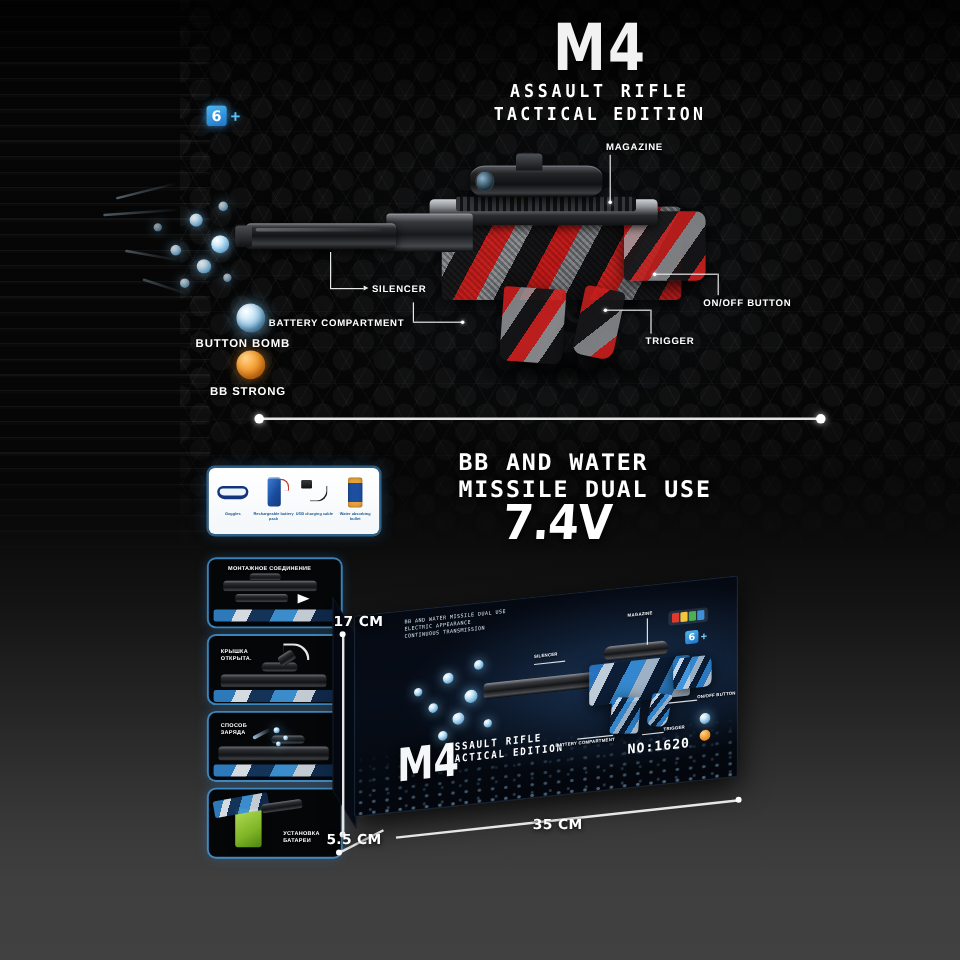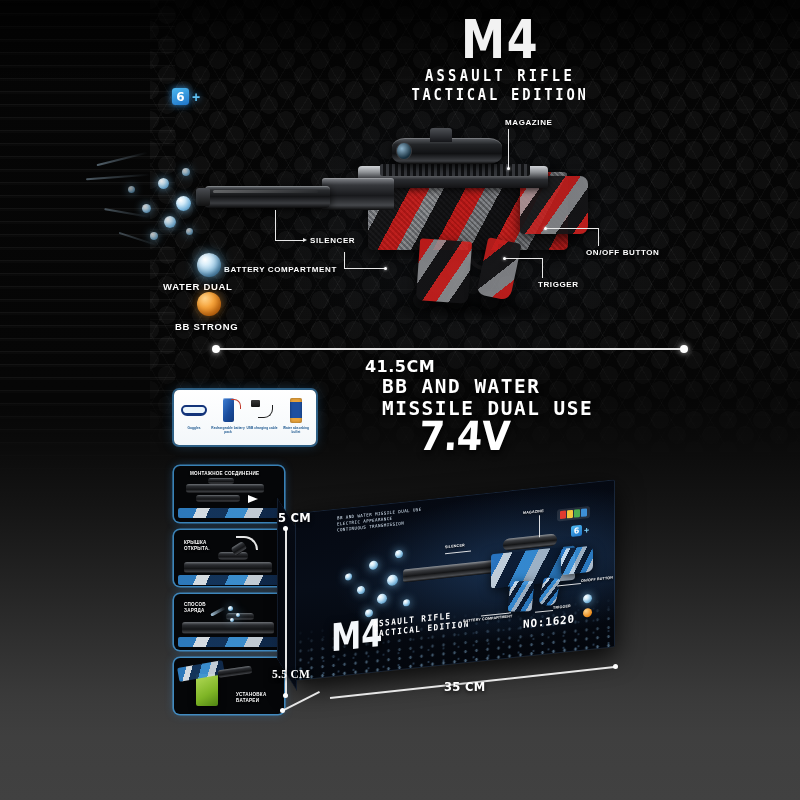--- a/index.html
+++ b/index.html
@@ -544,28 +544,27 @@
   <div class="lead h" style="left:546px;top:228px;width:52px;"></div>
   <div class="lead-dot" style="left:544px;top:226.5px;"></div>
   <div class="callout" style="left:586px;top:248px;">ON/OFF BUTTON</div>
 
   <div class="lead v" style="left:542px;top:258px;height:20px;"></div>
   <div class="lead h" style="left:505px;top:258px;width:37px;"></div>
   <div class="lead-dot" style="left:503px;top:256.5px;"></div>
   <div class="callout" style="left:538px;top:280px;">TRIGGER</div>
 
   <div class="ammo-water"></div>
-  <div class="ammo-label" style="left:163px;top:281px;">WATER DUAL</div>
+  <div class="ammo-label" style="left:163px;top:281px;">BUTTON BOMB</div>
   <div class="ammo-bb"></div>
   <div class="ammo-label" style="left:175px;top:321px;">BB STRONG</div>
 
   <div class="dimline"></div>
   <div class="dimcap" style="left:212px;"></div>
   <div class="dimcap" style="left:680px;"></div>
-  <div class="dimtext">41.5CM</div>
 
   <div class="headline">
     <div class="hl-line">BB AND WATER</div>
     <div class="hl-line">MISSILE DUAL USE</div>
   </div>
   <div class="volt-row">
     <div class="volt-num">7.4V</div>
   </div>
 
   <div class="acc-panel">
@@ -697,23 +696,23 @@
       <div class="ball" style="left:288px;top:112px;width:9px;height:9px;"></div>
       <div style="position:absolute;left:288px;top:126px;width:9px;height:9px;border-radius:50%;background:radial-gradient(circle at 33% 28%,#ffd38a,#e8891a 70%,#9c4e05);"></div>
 
       <div class="box-no" style="position:absolute;left:228px;bottom:26px;">NO:1620</div>
     </div>
   </div>
 
   <div class="bline" style="left:285px;top:528px;width:1.5px;height:168px;"></div>
   <div class="bcap" style="left:283px;top:526px;"></div>
   <div class="bcap" style="left:283px;top:693px;"></div>
-  <div class="bdim" style="left:278px;top:511px;">5 CM</div>
+  <div class="bdim" style="left:278px;top:511px;">17 CM</div>
 
   <div class="bline" style="left:282px;top:710px;width:42px;height:1.5px;transform:rotate(-27deg);transform-origin:left center;"></div>
   <div class="bcap" style="left:280px;top:708px;"></div>
-  <div class="bdim" style="left:272px;top:668px;font-family:Liberation Serif, serif;">5.5 CM</div>
+  <div class="bdim" style="left:272px;top:692px;">5.5 CM</div>
 
   <div class="bline" style="left:330px;top:697px;width:286px;height:1.5px;transform:rotate(-6.2deg);transform-origin:left center;"></div>
   <div class="bcap" style="left:613px;top:664px;"></div>
   <div class="bdim" style="left:444px;top:680px;">35 CM</div>
 
 </div>
 
 </body></html>

